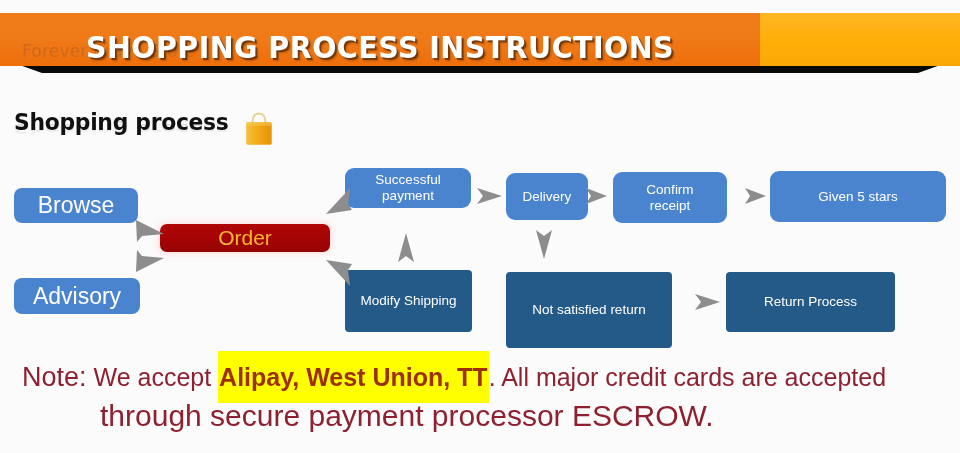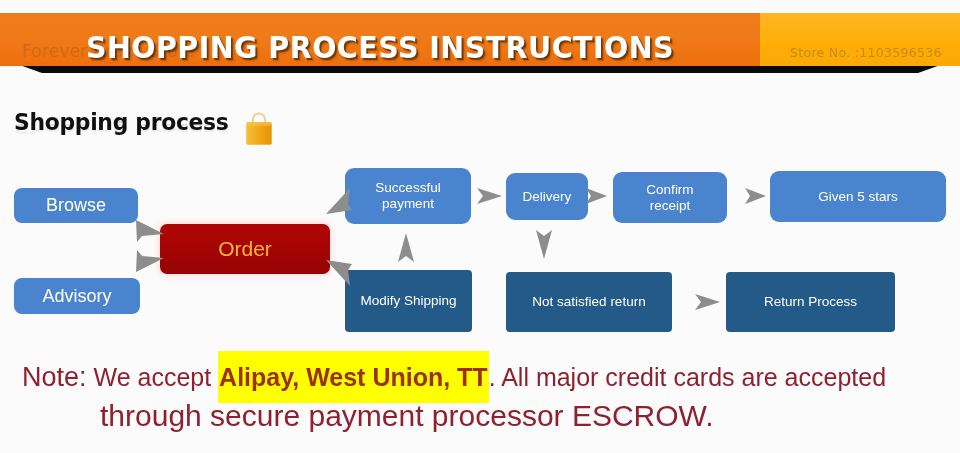--- a/index.html
+++ b/index.html
@@ -143,21 +143,21 @@
   .node-order {
     background: linear-gradient(180deg, #b00505 0%, #a40404 55%, #950303 100%);
     border-radius: 7px;
     color: #ffb833;
     font-size: 21px;
     box-shadow: 0 0 6px 2px rgba(255, 200, 200, 0.55);
   }
   .node-browse {
     background: #4a84ce;
     border-radius: 8px;
-    font-size: 18px;
+    font-size: 23px;
   }
 
   .arrow {
     position: absolute;
     color: #8d8d8d;
   }
   .arrow svg { display: block; }
 
   
   #note-block {
@@ -195,21 +195,20 @@
 </style>
 </head>
 <body>
 
 <div id="banner-wrap">
   <div id="banner-shadow"></div>
   <div id="banner-left"></div>
   <div id="banner-right"></div>
   <div id="store-name">Forever Brave Store</div>
   <div id="banner-title">SHOPPING PROCESS INSTRUCTIONS</div>
-  <div id="store-number">Store No. :1103596536</div>
 </div>
 
 <div id="heading-block">
   <div id="heading-text">Shopping process</div>
   <div id="heading-reflection" aria-hidden="true">Shopping process</div>
 </div>
 <div id="bag-icon">
   <svg width="32" height="37" viewBox="0 0 32 37">
     <path d="M9.5 13 C9.5 6.5 11.5 3.5 16 3.5 C20.5 3.5 22.5 6.5 22.5 13" fill="none" stroke="#e8d59a" stroke-width="2.1" stroke-linecap="round"></path>
     <rect x="3.5" y="12.5" width="25" height="22" rx="1.2" fill="#f2ab14"></rect>
@@ -226,37 +225,37 @@
 </div>
 
 <div class="node node-browse" style="left:14px; top:188px; width:124px; height:35px;">
   <span>Browse</span>
 </div>
 
 <div class="node node-browse" style="left:14px; top:278px; width:126px; height:36px;">
   <span>Advisory</span>
 </div>
 
-<div class="node node-order" style="left:160px; top:224px; width:170px; height:50px;">
+<div class="node node-order" style="left:160px; top:224px; width:170px; height:28px;">
   <span>Order</span>
 </div>
 
 <div class="arrow" style="left:134px; top:218px;">
   <svg width="34" height="26" viewBox="0 0 34 26">
     <path d="M2 2 L30 16 L8 18 L3 24 Z" fill="#8d8d8d"></path>
   </svg>
 </div>
 
 <div class="arrow" style="left:134px; top:248px;">
   <svg width="34" height="26" viewBox="0 0 34 26">
     <path d="M2 24 L30 10 L8 8 L3 2 Z" fill="#8d8d8d"></path>
   </svg>
 </div>
 
-<div class="node node-light" style="left:345px; top:168px; width:126px; height:56px; flex-direction:column;">
+<div class="node node-light" style="left:345px; top:168px; width:126px; height:40px; flex-direction:column;">
   <span>Successful</span>
   <span>payment</span>
 </div>
 
 <div class="node node-light" style="left:506px; top:173px; width:82px; height:47px;">
   <span>Delivery</span>
 </div>
 
 <div class="node node-light" style="left:613px; top:172px; width:114px; height:51px; flex-direction:column;">
   <span>Confirm</span>
@@ -264,21 +263,21 @@
 </div>
 
 <div class="node node-light" style="left:770px; top:171px; width:176px; height:51px;text-align:center;">
   <span>Given 5 stars</span>
 </div>
 
 <div class="node node-dark" style="left:345px; top:270px; width:127px; height:62px;">
   <span>Modify Shipping</span>
 </div>
 
-<div class="node node-dark" style="left:506px; top:272px; width:166px; height:60px;">
+<div class="node node-dark" style="left:506px; top:272px; width:166px; height:76px;">
   <span>Not satisfied return</span>
 </div>
 
 <div class="node node-dark" style="left:726px; top:272px; width:169px; height:60px;">
   <span>Return Process</span>
 </div>
 
 <div class="arrow" style="left:322px; top:184px;">
   <svg width="32" height="32" viewBox="0 0 32 32">
     <path d="M4 30 L28 4 L26 20 L30 26 Z" fill="#8d8d8d"></path>

